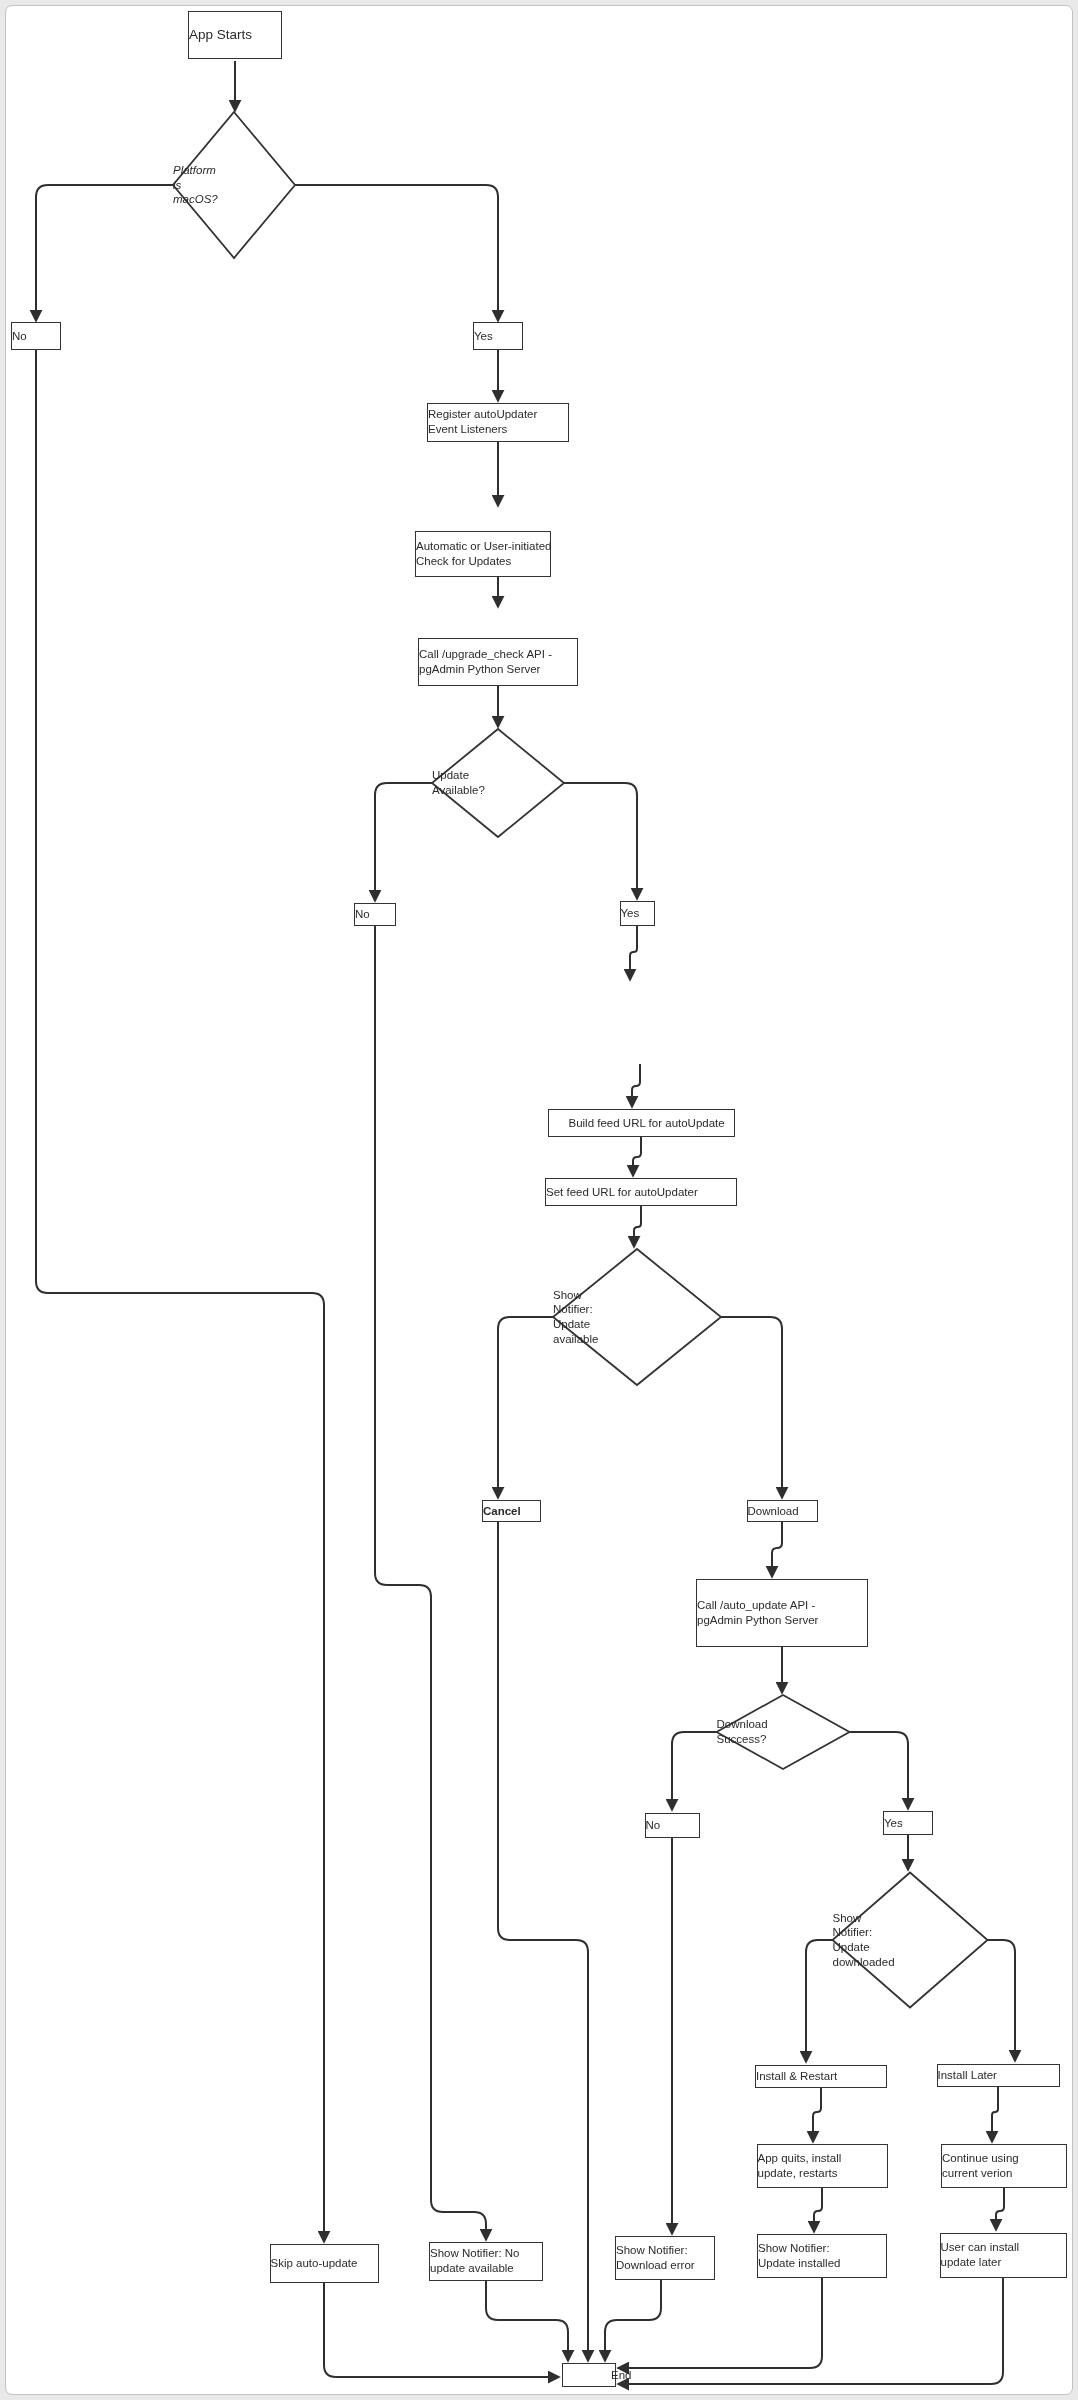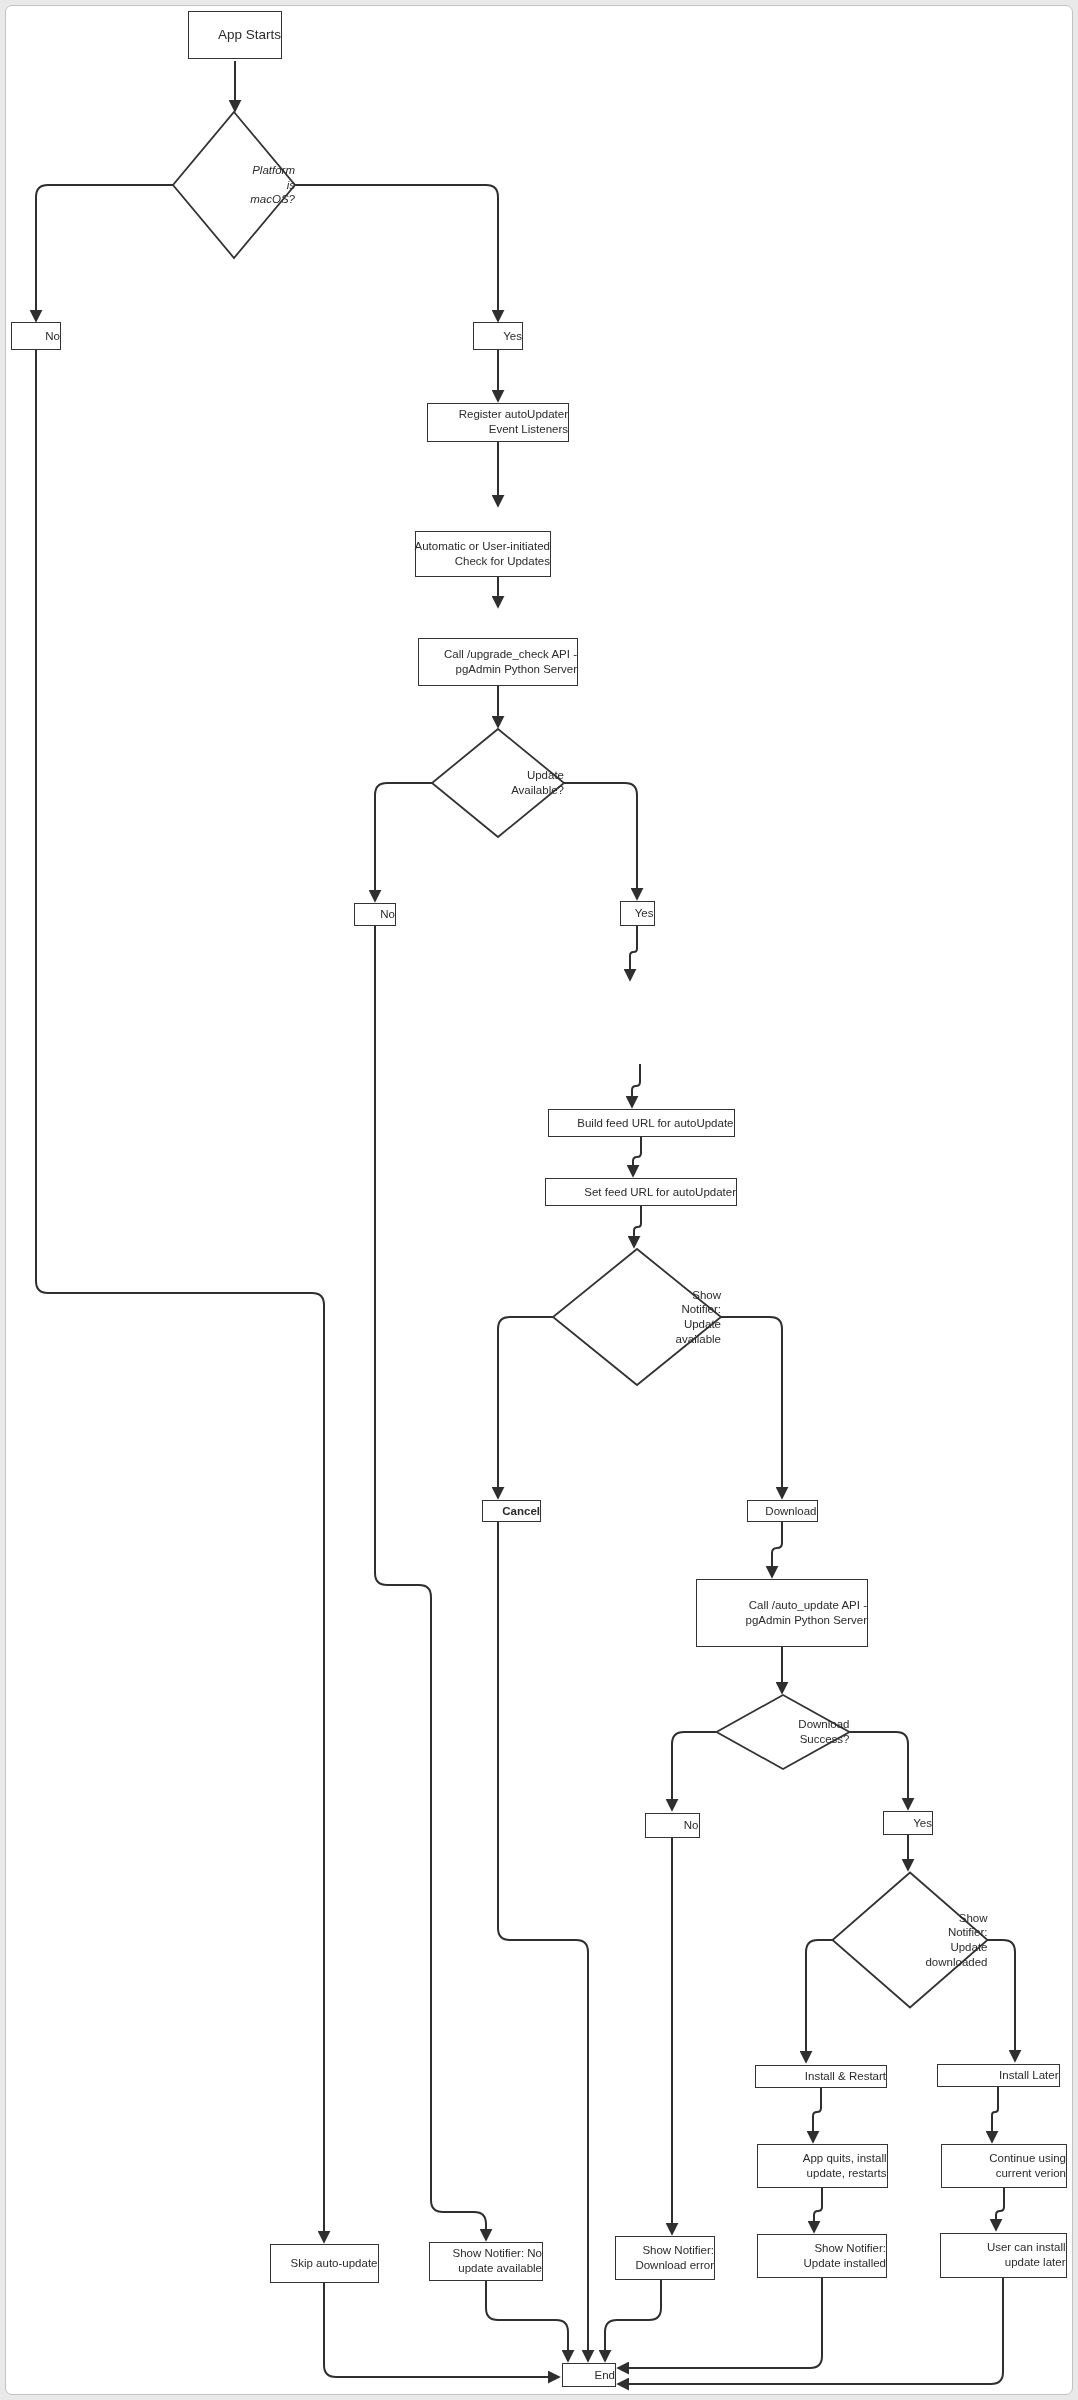--- a/index.html
+++ b/index.html
@@ -29,21 +29,21 @@
   }
   .diamond-shape{
     fill:#ffffff;
     stroke:#333333;
     stroke-width:1.8;
   }
   .node{
     position:absolute;
     display:flex;
     flex-direction:column;
-    align-items:flex-end;
+    align-items:flex-start;
     justify-content:center;
     text-align:center;
     font-size:11.5px;
     line-height:1.28;
     color:#2b2b2b;
     box-sizing:border-box;
   }
   .node.rect{
     background:#ffffff;
     border:1.8px solid #333333;
@@ -215,16 +215,16 @@
       <div class="ln">Skip auto-update</div>
     </div>
     <div class="node rect" style="left: 429px; top: 2241.5px; width: 114px; height: 39px;">
       <div class="ln">Show Notifier: No</div>
       <div class="ln">update available</div>
     </div>
     <div class="node rect" style="left: 615px; top: 2236px; width: 100px; height: 44px;">
       <div class="ln">Show Notifier:</div>
       <div class="ln">Download error</div>
     </div>
-    <div class="node rect" style="left: 562px; top: 2363px; width: 54px; height: 24px;">
+    <div class="node rect" style="left: 562px; top: 2363px; width: 54px; height: 24px; padding-left: 48px;">
       <div class="ln">End</div>
     </div>
   </div>
 
 </body></html>

